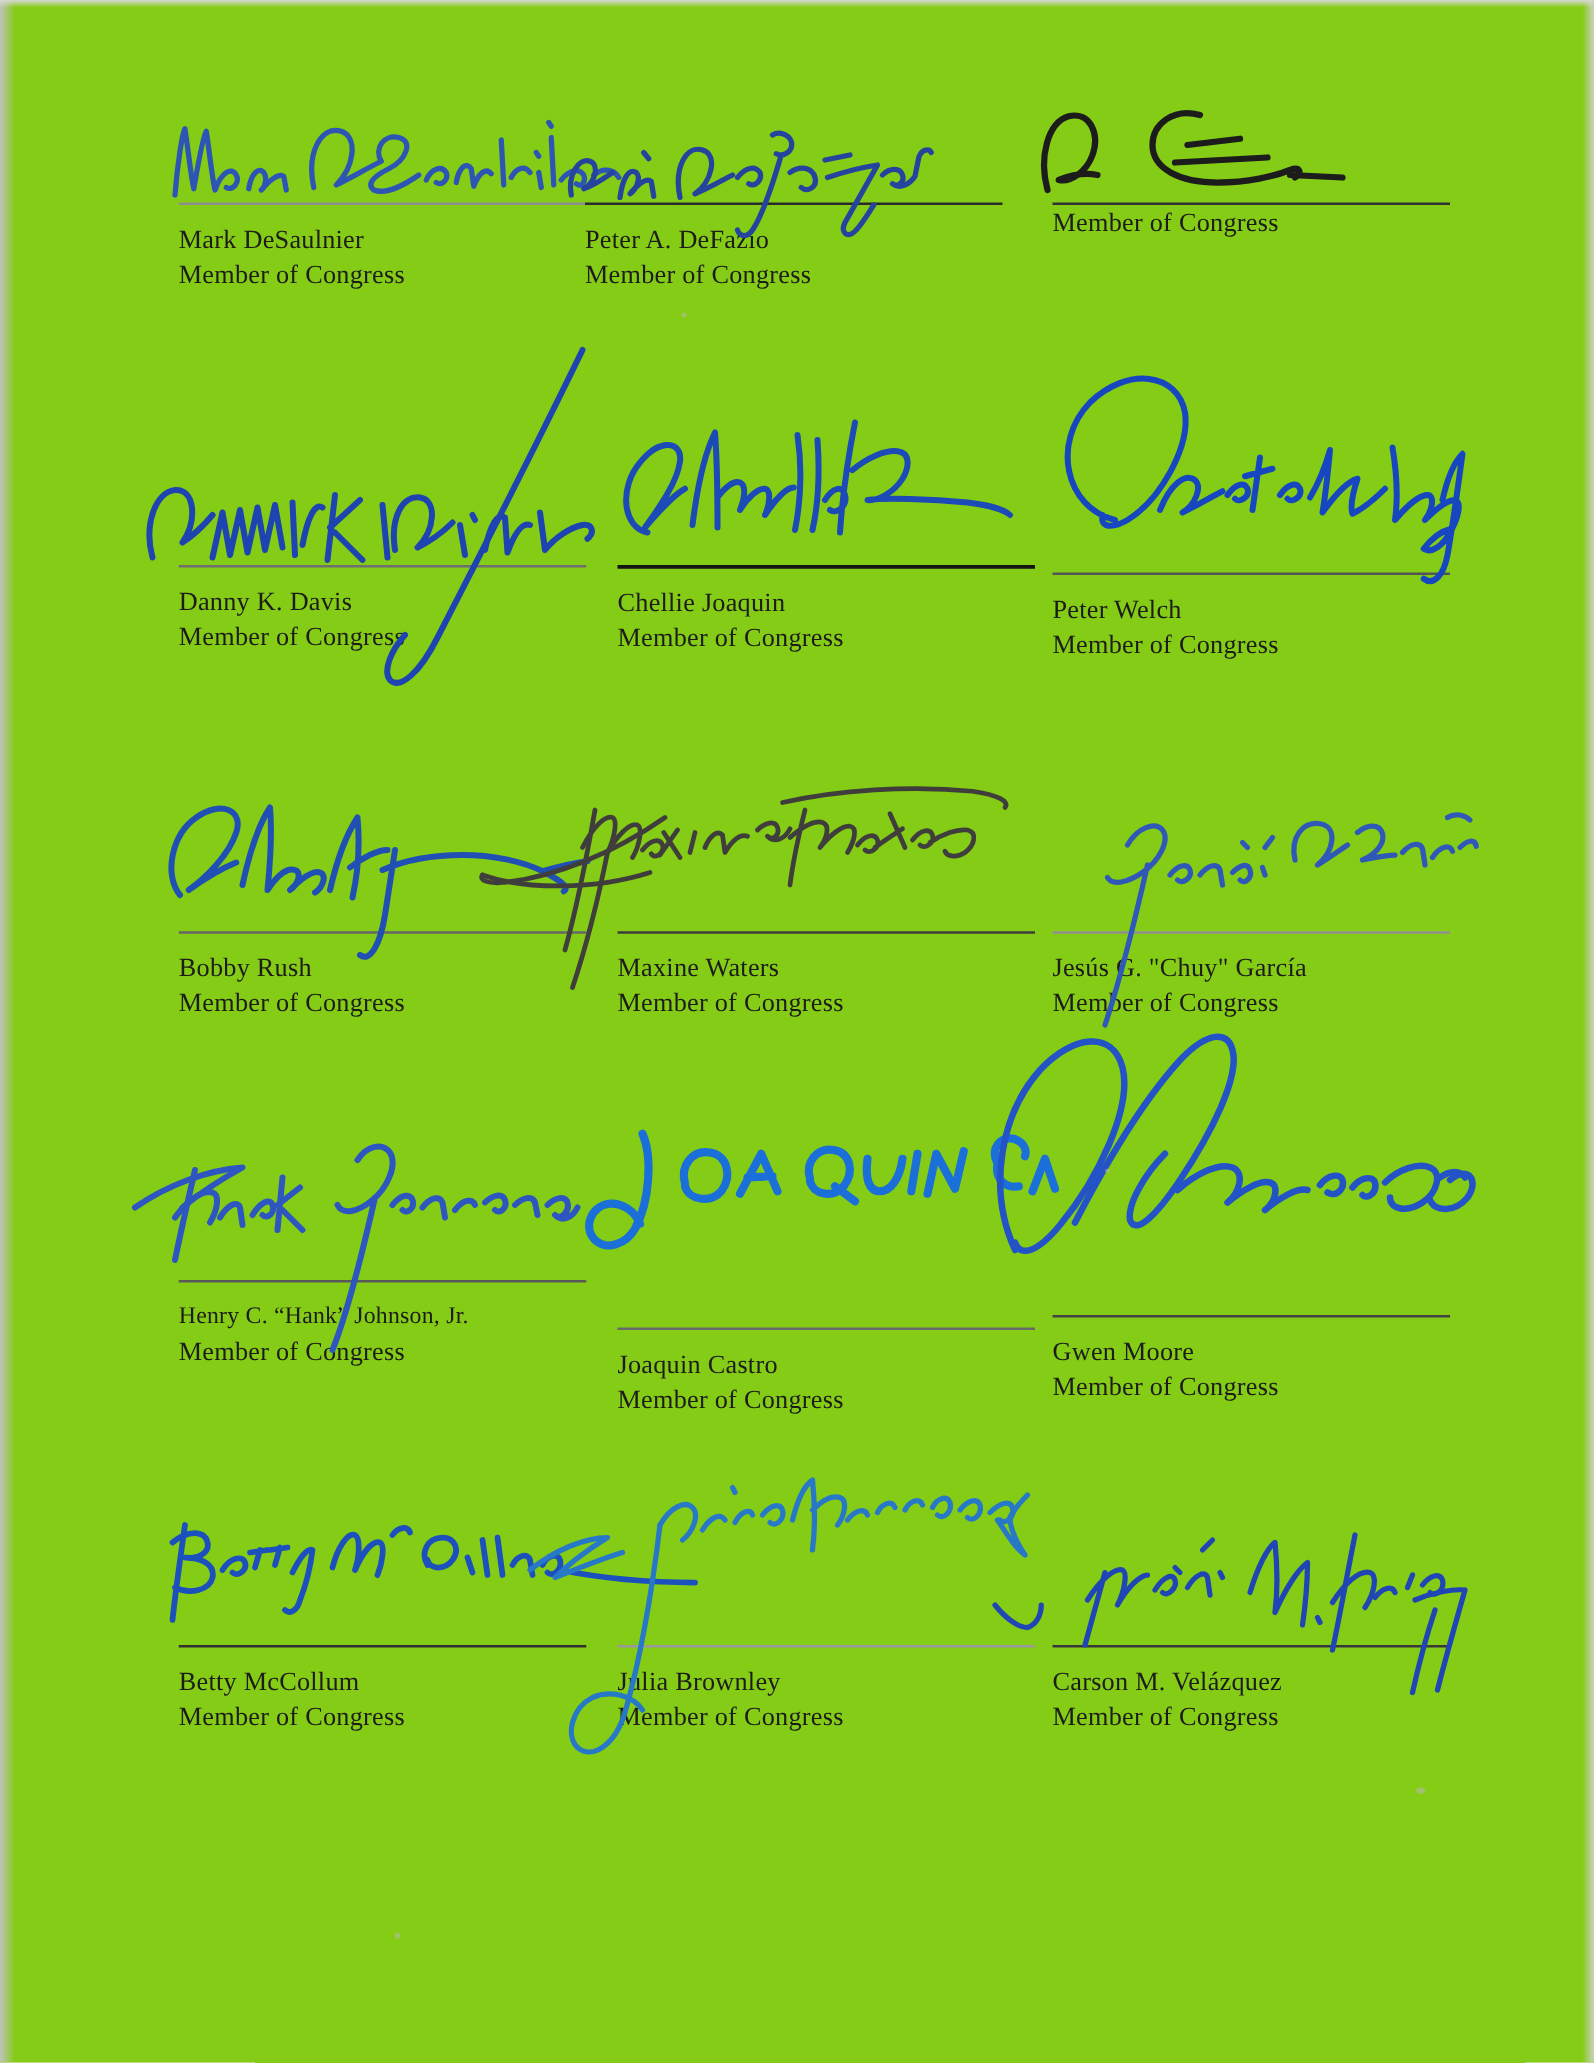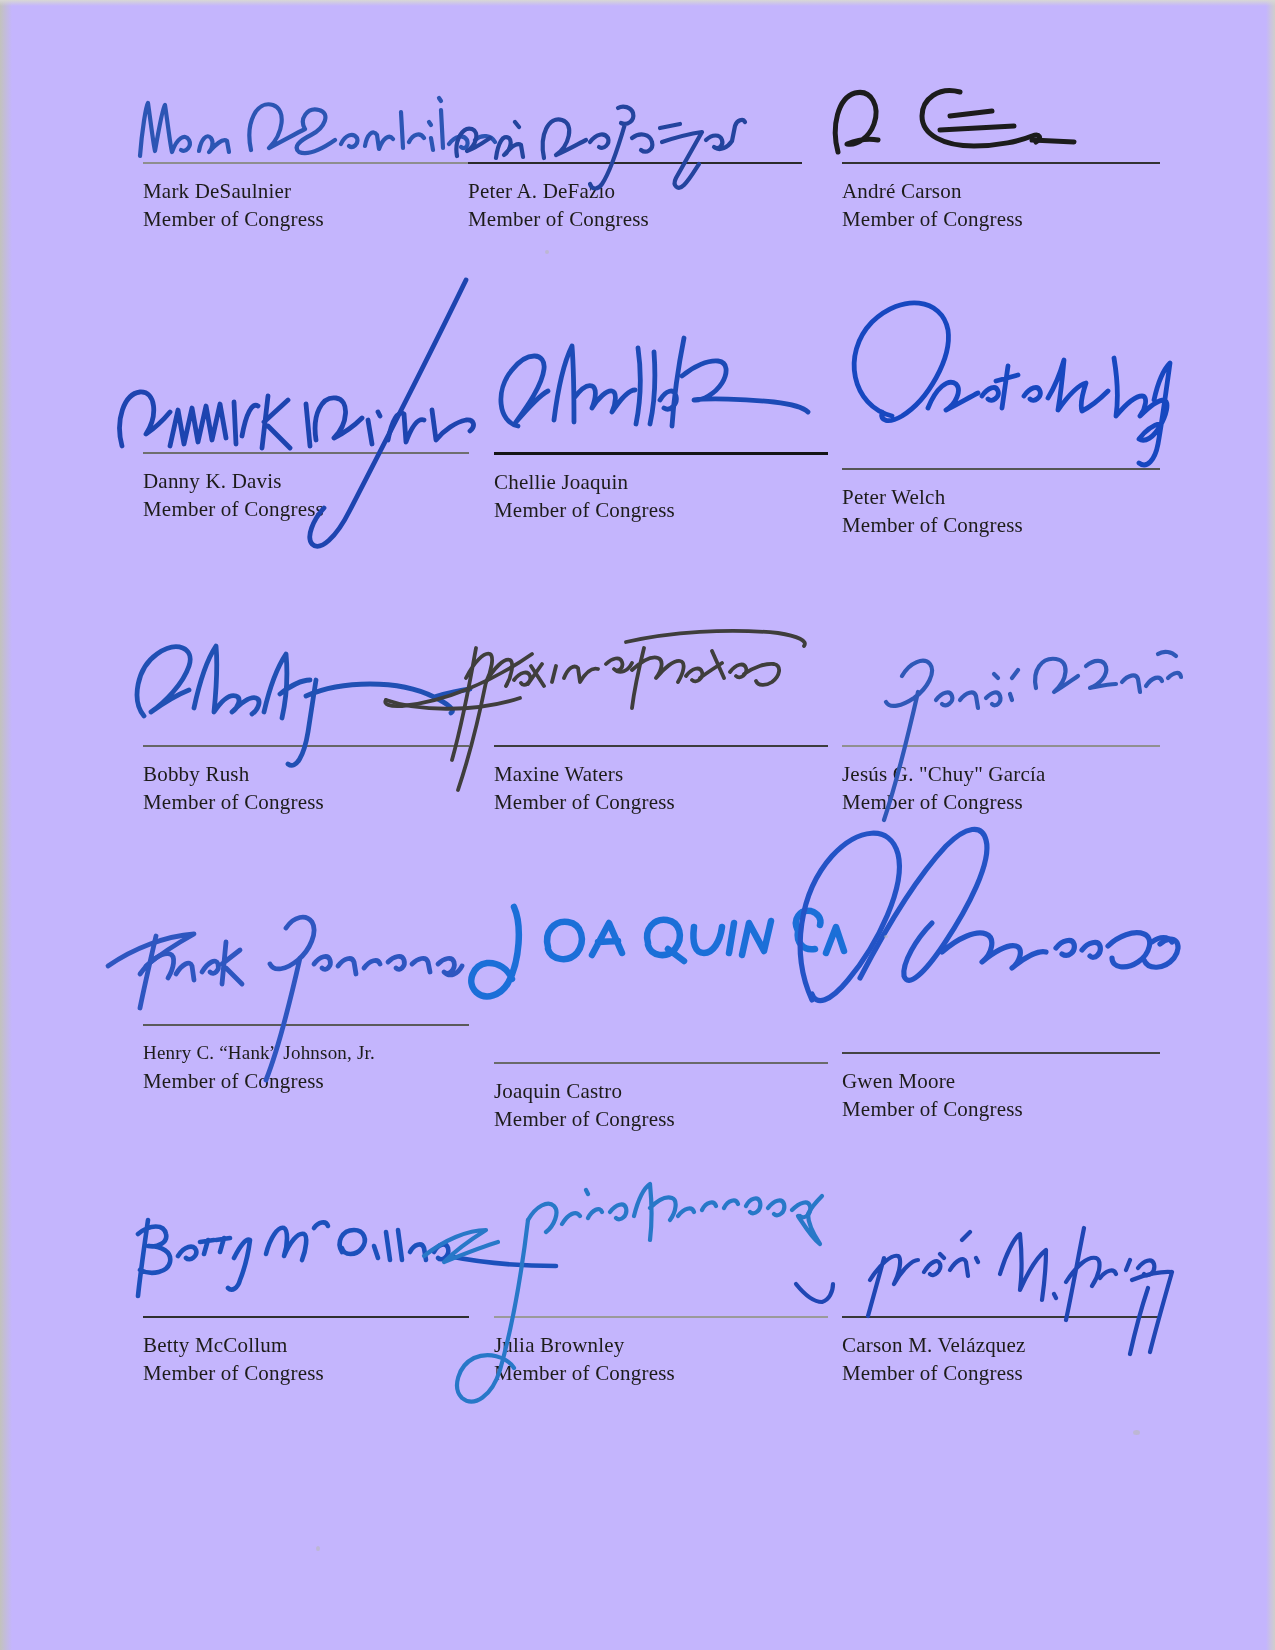--- a/index.html
+++ b/index.html
@@ -1,16 +1,16 @@
 <!DOCTYPE html>
 <html><head>
 <meta charset="utf-8">
 <style>
   html,body{margin:0;padding:0;background:#e8e8e6;}
-  #page{position:relative;width:1275px;height:1650px;background:#c4b5fd;overflow:hidden;
+  #page{position:relative;width:1275px;height:1650px;background:#84cc16;overflow:hidden;
         font-family:"Liberation Serif", serif;color:#1d1c1a;}
   .edge-l{position:absolute;left:0;top:0;width:12px;height:100%;
           background:linear-gradient(to right,#c2c2bd, rgba(255,255,255,0));}
   .edge-r{position:absolute;right:0;top:0;width:9px;height:100%;
           background:linear-gradient(to left,#cfcfca, rgba(255,255,255,0));}
   .edge-t{position:absolute;left:0;top:0;width:100%;height:6px;
           background:linear-gradient(to bottom,#d8d8d4, rgba(255,255,255,0));}
   .sig-block{position:absolute;}
   .sig-line{height:2px;background:#444;}
   .signer-name{margin-top:13px;font-size:21px;line-height:28px;letter-spacing:.2px;}
@@ -32,35 +32,34 @@
     <div class="signer-name">Mark DeSaulnier</div>
     <div class="signer-title">Member of Congress</div>
   </div>
   <div class="sig-block" style="left:468px;top:162px;width:334px;">
     <div class="sig-line" style="background:#2b2b2b;"></div>
     <div class="signer-name">Peter A. DeFazio</div>
     <div class="signer-title">Member of Congress</div>
   </div>
   <div class="sig-block" style="left:842px;top:162px;width:318px;">
     <div class="sig-line" style="background:#333;"></div>
-    <div class="signer-name">André Carson</div>
     <div class="signer-title">Member of Congress</div>
   </div>
 
   <div class="sig-block" style="left:143px;top:452px;width:326px;">
     <div class="sig-line" style="background:#6f6f6f;"></div>
     <div class="signer-name">Danny K. Davis</div>
     <div class="signer-title">Member of Congress</div>
   </div>
   <div class="sig-block" style="left:494px;top:452px;width:334px;">
     <div class="sig-line" style="background:#151515;height:3px;"></div>
     <div class="signer-name">Chellie Joaquin</div>
     <div class="signer-title">Member of Congress</div>
   </div>
-  <div class="sig-block" style="left:842px;top:468px;width:318px;">
+  <div class="sig-block" style="left:842px;top:458px;width:318px;">
     <div class="sig-line" style="background:#555;"></div>
     <div class="signer-name">Peter Welch</div>
     <div class="signer-title">Member of Congress</div>
   </div>
 
   <div class="sig-block" style="left:143px;top:745px;width:326px;">
     <div class="sig-line" style="background:#666;"></div>
     <div class="signer-name">Bobby Rush</div>
     <div class="signer-title">Member of Congress</div>
   </div>

